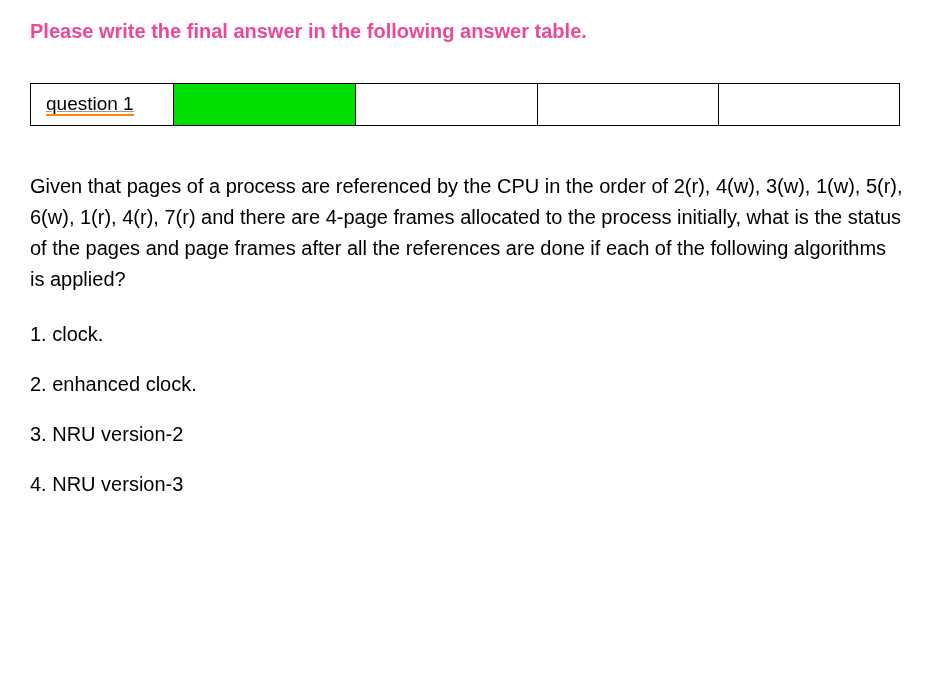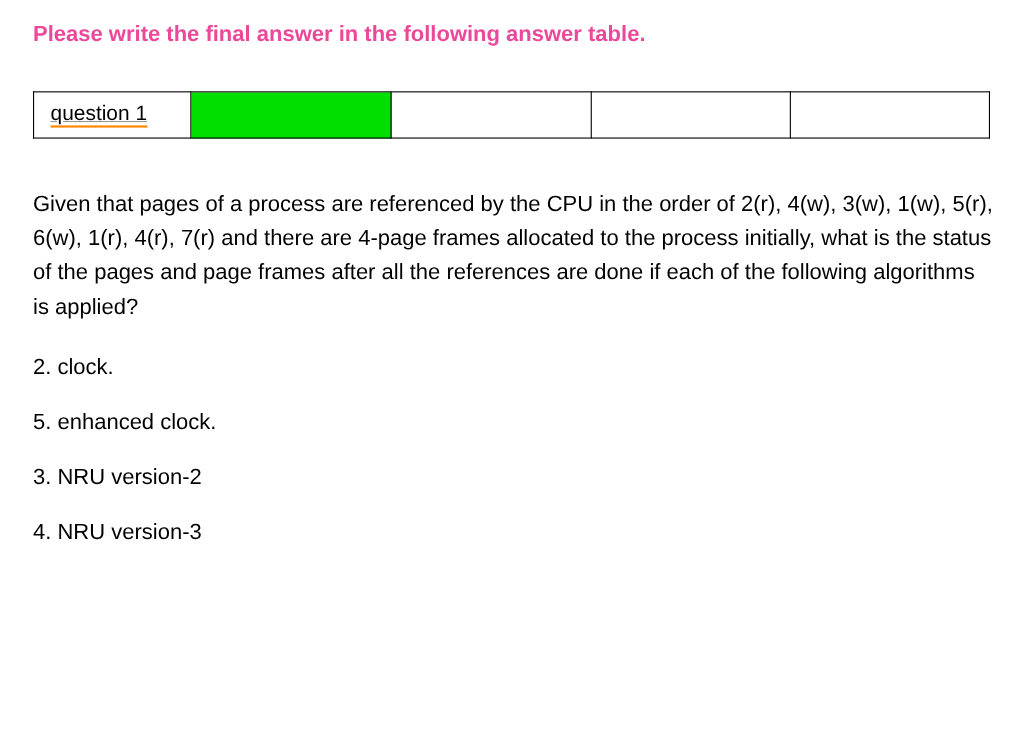--- a/index.html
+++ b/index.html
@@ -74,16 +74,16 @@
       <td class="green-col"></td>
       <td class="empty-col"></td>
       <td class="empty-col"></td>
       <td class="empty-col"></td>
     </tr>
   </tbody>
 </table>
 
 <div class="question-text">Given that pages of a process are referenced by the CPU in the order of 2(r), 4(w), 3(w), 1(w), 5(r), 6(w), 1(r), 4(r), 7(r) and there are 4-page frames allocated to the process initially, what is the status of the pages and page frames after all the references are done if each of the following algorithms is applied?</div>
 
-<div class="list-item">2. clock.</div>
-<div class="list-item">5. enhanced clock.</div>
+<div class="list-item">1. clock.</div>
+<div class="list-item">2. enhanced clock.</div>
 <div class="list-item">3. NRU version-2</div>
 <div class="list-item">4. NRU version-3</div>
 
 </body></html>

